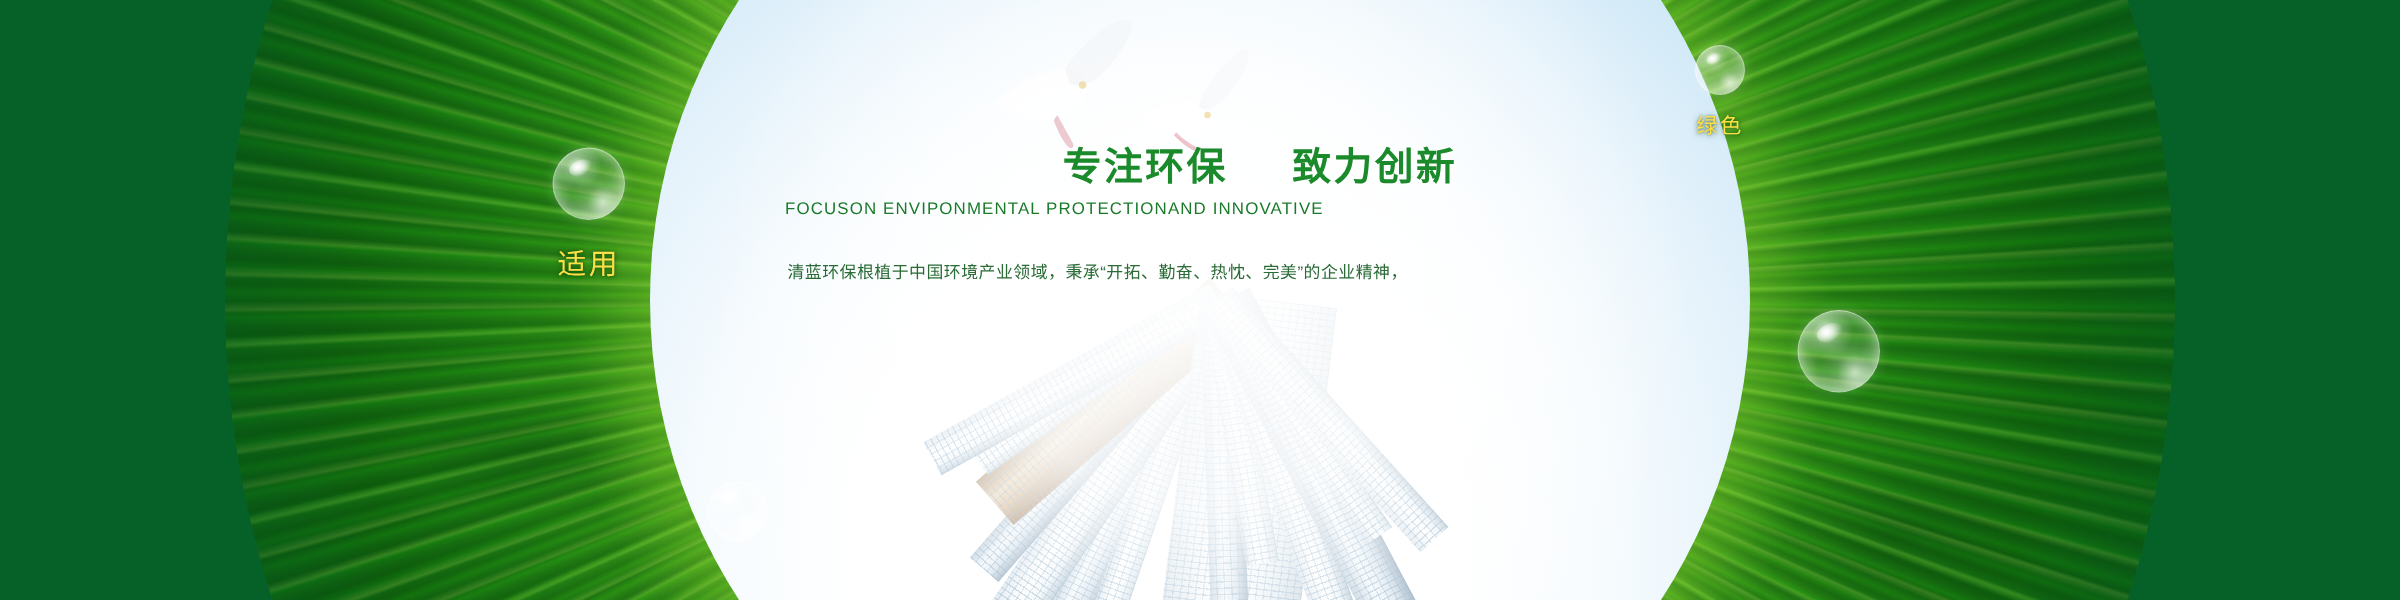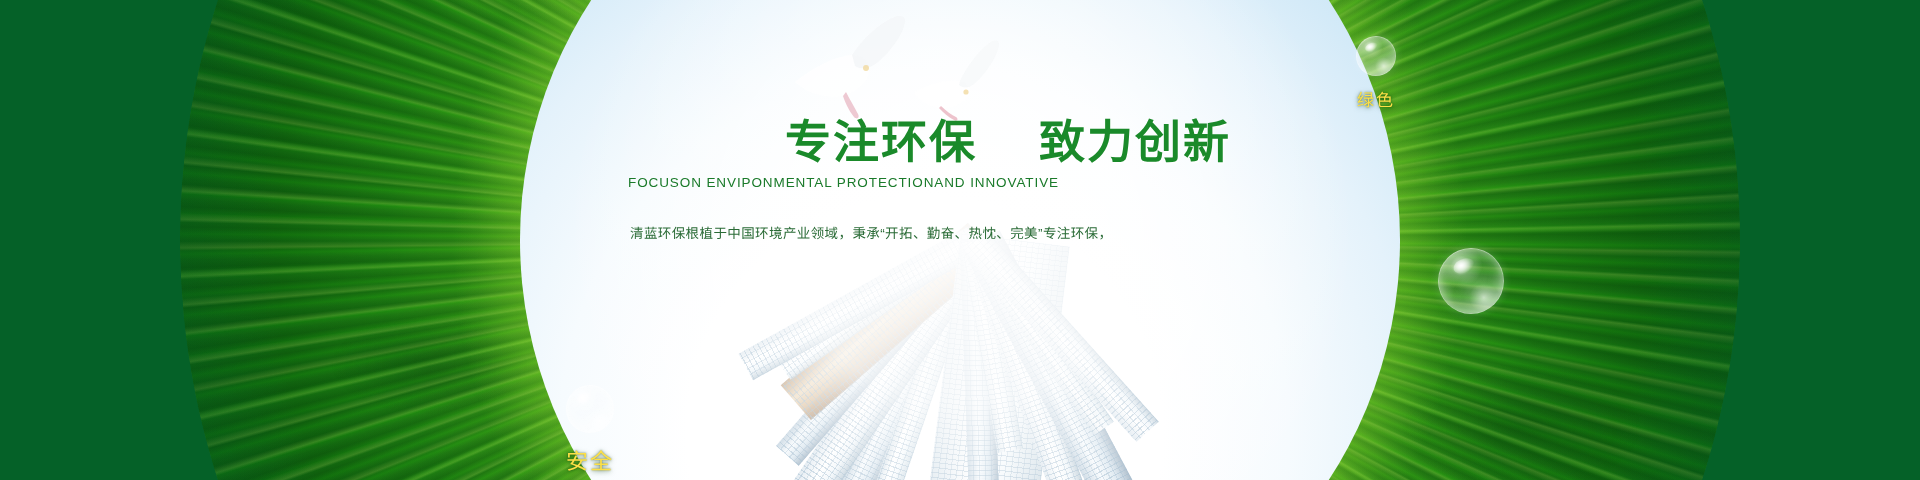--- a/index.html
+++ b/index.html
@@ -163,21 +163,21 @@
   .feature-label {
     color:#fde047; font-weight:400; letter-spacing:2px;
     text-shadow:0 1px 5px rgba(0,60,10,.55), 0 0 2px rgba(0,50,8,.5);
     white-space:nowrap;
   }
 
   
   .copy { position:absolute; left:628px; top:118px; width:760px; }
   .headline {
     font-family:"DejaVu Sans","Liberation Sans",sans-serif;
-    font-weight:700; font-size:46px; line-height:1.06;
+    font-weight:700; font-size:31px; line-height:1.06;
     color:#1a8a2a; letter-spacing:2px; white-space:nowrap;
     text-shadow:0 1px 0 rgba(255,255,255,.85), 1px 2px 3px rgba(255,255,255,.9);
     text-align:center;
   }
   .headline .h-gap { display:inline-block; width:26px; }
   .subline {
     margin-top:8px; text-align:left;
     font-size:13.5px; letter-spacing:.9px; color:#1a7a2a; font-weight:400;
     white-space:nowrap;
   }
@@ -231,40 +231,43 @@
       <circle cx="866" cy="68" r="3" fill="#f2d9a0" opacity=".9"></circle>
     </g>
     <g opacity=".88">
       <path d="M915 92 C930 83 948 79 960 81 C968 83 971 88 969 94 C966 102 955 108 942 108 C932 108 921 101 915 95 Z" fill="#ffffff" opacity=".95"></path>
       <path d="M960 81 C966 68 976 54 988 44 C995 38 1000 40 999 46 C996 58 986 74 974 84 C968 89 962 88 959 85 Z" fill="#f6f8fa" opacity=".9"></path>
       <path d="M941 106 C946 111 952 115 956 117 C959 119 957 122 954 120 C948 117 943 112 939 108 Z" fill="#e6aab7" opacity=".8"></path>
       <circle cx="966" cy="92" r="2.6" fill="#f2d9a0" opacity=".9"></circle>
     </g>
   </svg>
 
+  <div class="feature" style="left:406px;top:118px;width:130px">
+    <div class="bubble" style="width:58px;height:58px"></div>
+    <div class="feature-label" style="margin-top:16px;font-size:23px">适用</div>
+  </div>
 
   <div class="feature" style="left:530px;top:385px;width:120px">
     <div class="bubble" style="width:48px;height:48px"></div>
-    <div class="feature-label" style="margin-top:10px;font-size:22px">安全</div>
   </div>
 
   <div class="feature" style="left:1320px;top:36px;width:112px">
     <div class="bubble" style="width:40px;height:40px"></div>
     <div class="feature-label" style="margin-top:10px;font-size:17px">绿色</div>
   </div>
 
   <div class="feature" style="left:1406px;top:248px;width:130px">
     <div class="bubble" style="width:66px;height:66px"></div>
   </div>
 
   <div class="copy">
     <div class="headline">
       <span>专注环保</span>
       <span class="h-gap"></span>
       <span>致力创新</span>
     </div>
     <div class="subline">FOCUSON ENVIPONMENTAL PROTECTIONAND INNOVATIVE</div>
     <div class="para">
-      <p class="l1">清蓝环保根植于中国环境产业领域，秉承“开拓、勤奋、热忱、完美”专注环保，</p>
+      <p class="l1">清蓝环保根植于中国环境产业领域，秉承“开拓、勤奋、热忱、完美”的企业精神，</p>
     </div>
   </div>
 
 </div>
 
 </body></html>

